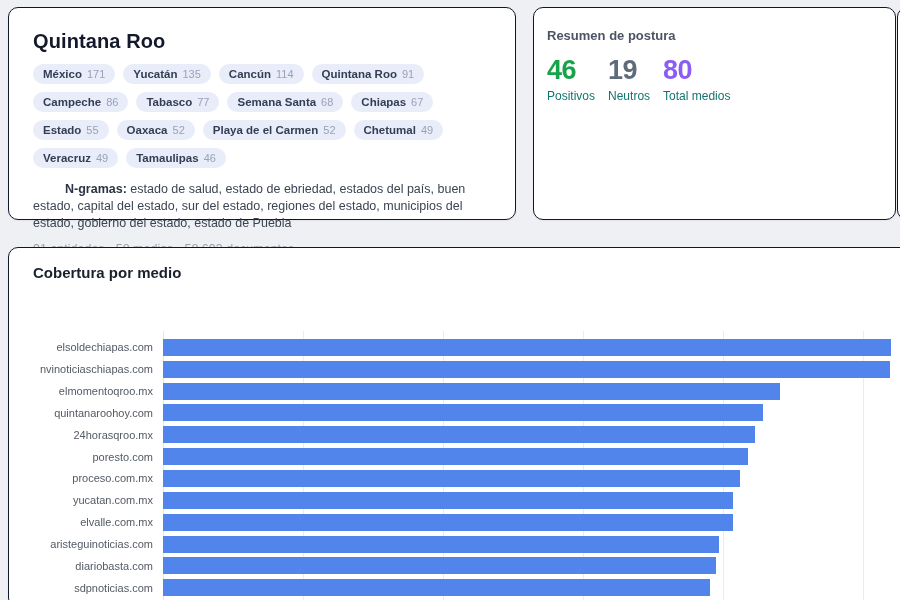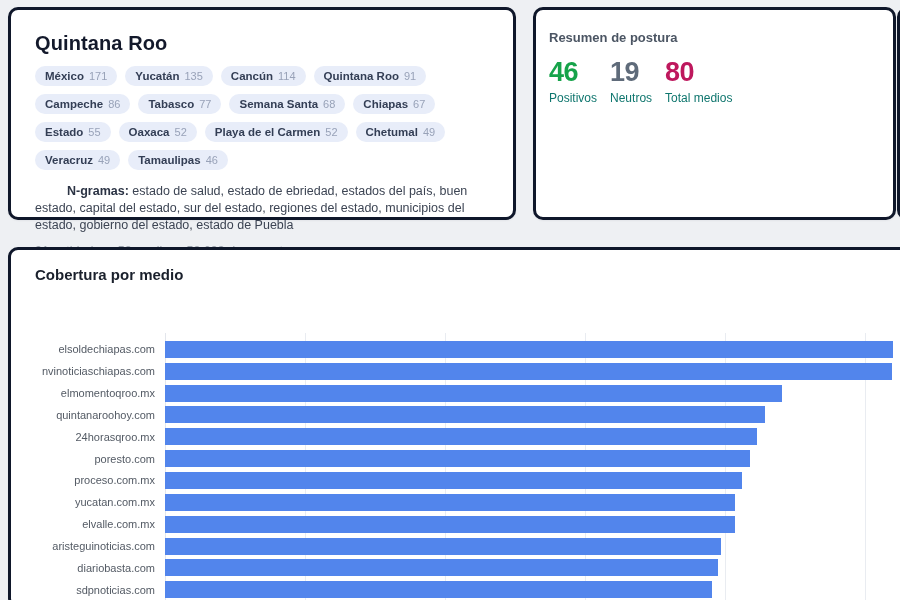--- a/index.html
+++ b/index.html
@@ -6,21 +6,21 @@
     margin: 0; padding: 0;
     width: 900px; height: 600px;
     overflow: hidden;
     background: #eef0f3;
     font-family: "Liberation Sans", "DejaVu Sans", sans-serif;
     position: relative;
   }
   .card {
     position: absolute;
     background: #ffffff;
-    border: 3px solid #0f172a;
+    border: 1px solid #0f172a;
     border-radius: 10px;
     box-shadow: 0 1px 2px rgba(16,24,40,.05);
     box-sizing: border-box;
   }
 
   
   #topic-card { left: 8px; top: 7px; width: 508px; height: 213px; padding: 22px 24px 0 24px; }
   .topic-title { margin: 0; font-size: 20px; line-height: 22px; font-weight: 700; color: #13192b; letter-spacing: .1px; }
   .tags { margin-top: 12px; display: flex; flex-wrap: wrap; gap: 8px 8px; }
   .tag {
@@ -138,21 +138,21 @@
   <div class="metrics" id="metrics">
       <div class="metric">
         <div class="num" style="color: rgb(22, 163, 74);">46</div>
         <div class="lbl">Positivos</div>
       </div>
       <div class="metric">
         <div class="num" style="color: rgb(95, 107, 122);">19</div>
         <div class="lbl">Neutros</div>
       </div>
       <div class="metric">
-        <div class="num" style="color: #be185d;">80</div>
+        <div class="num" style="color: #8b5cf6;">80</div>
         <div class="lbl">Total medios</div>
       </div>
     </div>
 </div>
 
 <div class="card" id="partial-card"></div>
 
 <div class="card" id="coverage-card">
   <div class="cv-title">Cobertura por medio</div>
   <div id="chart-grid">

